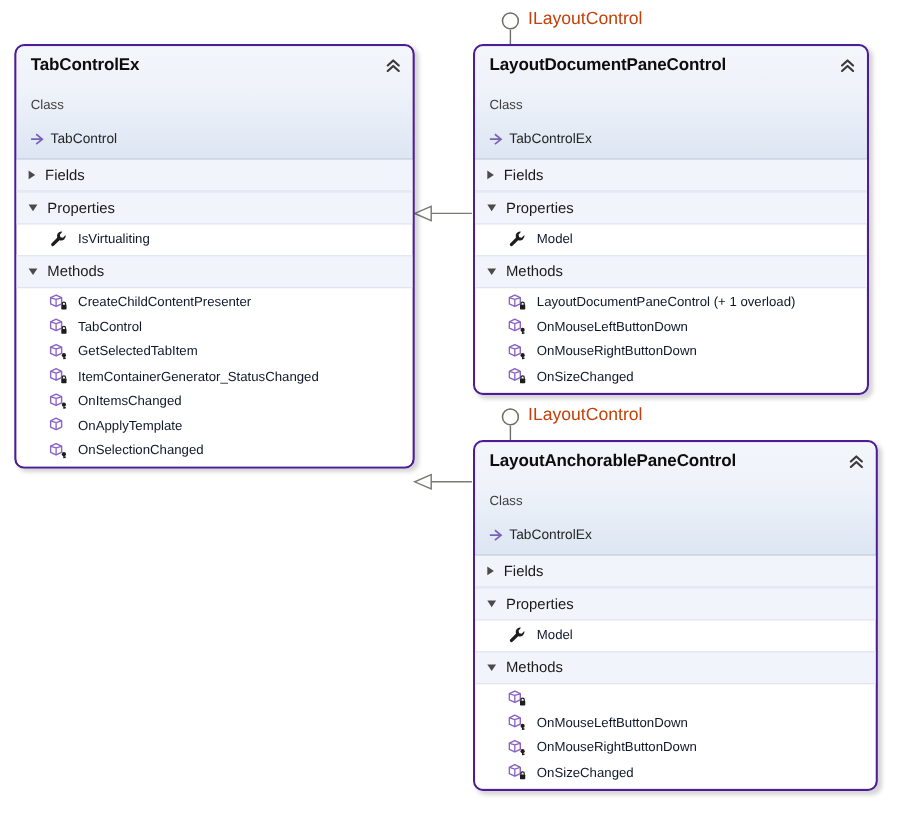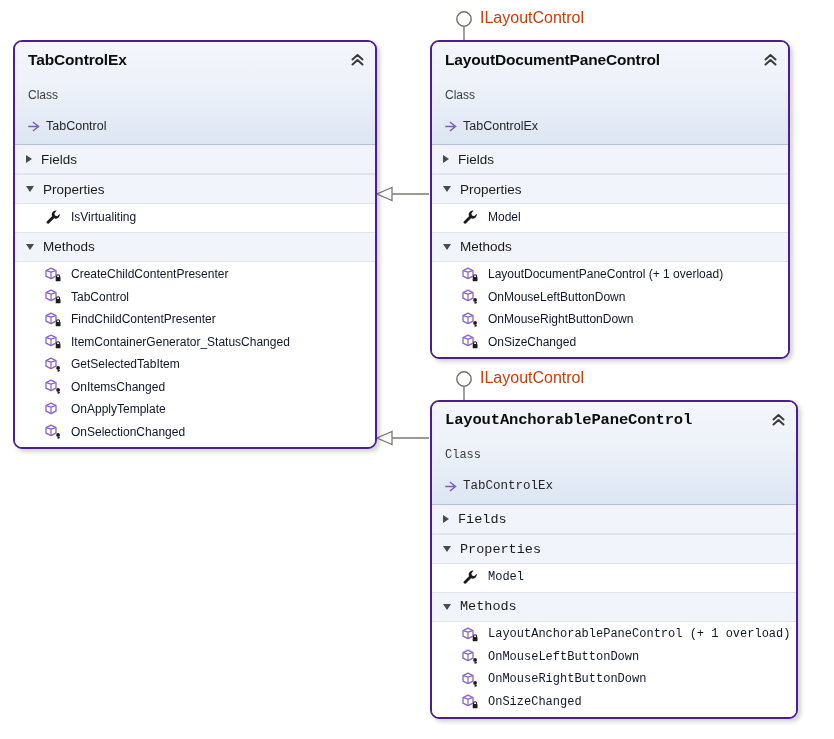--- a/index.html
+++ b/index.html
@@ -242,42 +242,33 @@
               <path d="M6 5.1 L6 11.6 M6 5.1 L1.2 3.7 M6 5.1 L10.8 3.7" stroke="#8a63c4" stroke-width="1.2" fill="none"></path>
               <path d="M11.6 10.3 v-1.1 a1.5 1.5 0 0 1 3 0 v1.1" stroke="#1d1d1d" stroke-width="1.1" fill="none"></path>
               <rect x="10.7" y="10.1" width="4.8" height="4.2" rx="0.6" fill="#1d1d1d"></rect>
             </svg>
             <span class="member-name">TabControl</span>
           </div>
           <div class="member-row">
             <svg width="17" height="16" viewBox="0 0 17 16" class="icon-svg">
               <path d="M6 1.2 L11 3.6 L11 9.2 L6 11.6 L1 9.2 L1 3.6 Z" fill="#ffffff" stroke="#8a63c4" stroke-width="1.3" stroke-linejoin="round"></path>
               <path d="M6 5.1 L6 11.6 M6 5.1 L1.2 3.7 M6 5.1 L10.8 3.7" stroke="#8a63c4" stroke-width="1.2" fill="none"></path>
-              <path d="M11.6 10.3 v-1.1 a1.5 1.5 0 0 1 3 0 v1.1" stroke="#1d1d1d" stroke-width="1.1" fill="none"></path>
-              <rect x="10.7" y="10.1" width="4.8" height="4.2" rx="0.6" fill="#1d1d1d"></rect>
-            </svg>
-            <span class="member-name">FindChildContentPresenter</span>
+              <circle cx="13.1" cy="10.9" r="1.9" fill="#1d1d1d"></circle>
+              <path d="M13.1 12.6 v2.1 M13.1 13.7 h1.7" stroke="#1d1d1d" stroke-width="1.2" fill="none"></path>
+            </svg>
+            <span class="member-name">GetSelectedTabItem</span>
           </div>
           <div class="member-row">
             <svg width="17" height="16" viewBox="0 0 17 16" class="icon-svg">
               <path d="M6 1.2 L11 3.6 L11 9.2 L6 11.6 L1 9.2 L1 3.6 Z" fill="#ffffff" stroke="#8a63c4" stroke-width="1.3" stroke-linejoin="round"></path>
               <path d="M6 5.1 L6 11.6 M6 5.1 L1.2 3.7 M6 5.1 L10.8 3.7" stroke="#8a63c4" stroke-width="1.2" fill="none"></path>
               <path d="M11.6 10.3 v-1.1 a1.5 1.5 0 0 1 3 0 v1.1" stroke="#1d1d1d" stroke-width="1.1" fill="none"></path>
               <rect x="10.7" y="10.1" width="4.8" height="4.2" rx="0.6" fill="#1d1d1d"></rect>
             </svg>
             <span class="member-name">ItemContainerGenerator_StatusChanged</span>
-          </div>
-          <div class="member-row">
-            <svg width="17" height="16" viewBox="0 0 17 16" class="icon-svg">
-              <path d="M6 1.2 L11 3.6 L11 9.2 L6 11.6 L1 9.2 L1 3.6 Z" fill="#ffffff" stroke="#8a63c4" stroke-width="1.3" stroke-linejoin="round"></path>
-              <path d="M6 5.1 L6 11.6 M6 5.1 L1.2 3.7 M6 5.1 L10.8 3.7" stroke="#8a63c4" stroke-width="1.2" fill="none"></path>
-              <circle cx="13.1" cy="10.9" r="1.9" fill="#1d1d1d"></circle>
-              <path d="M13.1 12.6 v2.1 M13.1 13.7 h1.7" stroke="#1d1d1d" stroke-width="1.2" fill="none"></path>
-            </svg>
-            <span class="member-name">GetSelectedTabItem</span>
           </div>
           <div class="member-row">
             <svg width="17" height="16" viewBox="0 0 17 16" class="icon-svg">
               <path d="M6 1.2 L11 3.6 L11 9.2 L6 11.6 L1 9.2 L1 3.6 Z" fill="#ffffff" stroke="#8a63c4" stroke-width="1.3" stroke-linejoin="round"></path>
               <path d="M6 5.1 L6 11.6 M6 5.1 L1.2 3.7 M6 5.1 L10.8 3.7" stroke="#8a63c4" stroke-width="1.2" fill="none"></path>
               <circle cx="13.1" cy="10.9" r="1.9" fill="#1d1d1d"></circle>
               <path d="M13.1 12.6 v2.1 M13.1 13.7 h1.7" stroke="#1d1d1d" stroke-width="1.2" fill="none"></path>
             </svg>
             <span class="member-name">OnItemsChanged</span>
           </div>
@@ -373,21 +364,21 @@
               <path d="M6 5.1 L6 11.6 M6 5.1 L1.2 3.7 M6 5.1 L10.8 3.7" stroke="#8a63c4" stroke-width="1.2" fill="none"></path>
               <path d="M11.6 10.3 v-1.1 a1.5 1.5 0 0 1 3 0 v1.1" stroke="#1d1d1d" stroke-width="1.1" fill="none"></path>
               <rect x="10.7" y="10.1" width="4.8" height="4.2" rx="0.6" fill="#1d1d1d"></rect>
             </svg>
             <span class="member-name">OnSizeChanged</span>
           </div>
         </div>
       </div>
   </div>
 
-  <div class="class-box" id="box-2" style="left:430px; top:400px; width:368px;font-family:Liberation Mono, monospace;">
+  <div class="class-box" id="box-2" style="left:430px; top:400px; width:368px;">
     <div class="cb-header">
       <div class="cb-title">LayoutAnchorablePaneControl</div>
       <div class="cb-kind">Class</div>
       <div class="cb-base">
         <svg width="13" height="11" class="icon-svg">
           <path d="M1 5.5 H9 M5.5 1.5 L10.5 5.5 L5.5 9.5" stroke="#7a61b8" stroke-width="1.5" fill="none" stroke-linecap="square"></path>
         </svg>
         <span>TabControlEx</span>
       </div>
       <div class="collapse-btn">
@@ -419,21 +410,20 @@
           <span>Methods</span>
         </div>
         <div class="member-list">
           <div class="member-row">
             <svg width="17" height="16" viewBox="0 0 17 16" class="icon-svg">
               <path d="M6 1.2 L11 3.6 L11 9.2 L6 11.6 L1 9.2 L1 3.6 Z" fill="#ffffff" stroke="#8a63c4" stroke-width="1.3" stroke-linejoin="round"></path>
               <path d="M6 5.1 L6 11.6 M6 5.1 L1.2 3.7 M6 5.1 L10.8 3.7" stroke="#8a63c4" stroke-width="1.2" fill="none"></path>
               <path d="M11.6 10.3 v-1.1 a1.5 1.5 0 0 1 3 0 v1.1" stroke="#1d1d1d" stroke-width="1.1" fill="none"></path>
               <rect x="10.7" y="10.1" width="4.8" height="4.2" rx="0.6" fill="#1d1d1d"></rect>
             </svg>
-            <span class="member-name">LayoutAnchorablePaneControl (+ 1 overload)</span>
           </div>
           <div class="member-row">
             <svg width="17" height="16" viewBox="0 0 17 16" class="icon-svg">
               <path d="M6 1.2 L11 3.6 L11 9.2 L6 11.6 L1 9.2 L1 3.6 Z" fill="#ffffff" stroke="#8a63c4" stroke-width="1.3" stroke-linejoin="round"></path>
               <path d="M6 5.1 L6 11.6 M6 5.1 L1.2 3.7 M6 5.1 L10.8 3.7" stroke="#8a63c4" stroke-width="1.2" fill="none"></path>
               <circle cx="13.1" cy="10.9" r="1.9" fill="#1d1d1d"></circle>
               <path d="M13.1 12.6 v2.1 M13.1 13.7 h1.7" stroke="#1d1d1d" stroke-width="1.2" fill="none"></path>
             </svg>
             <span class="member-name">OnMouseLeftButtonDown</span>
           </div>

